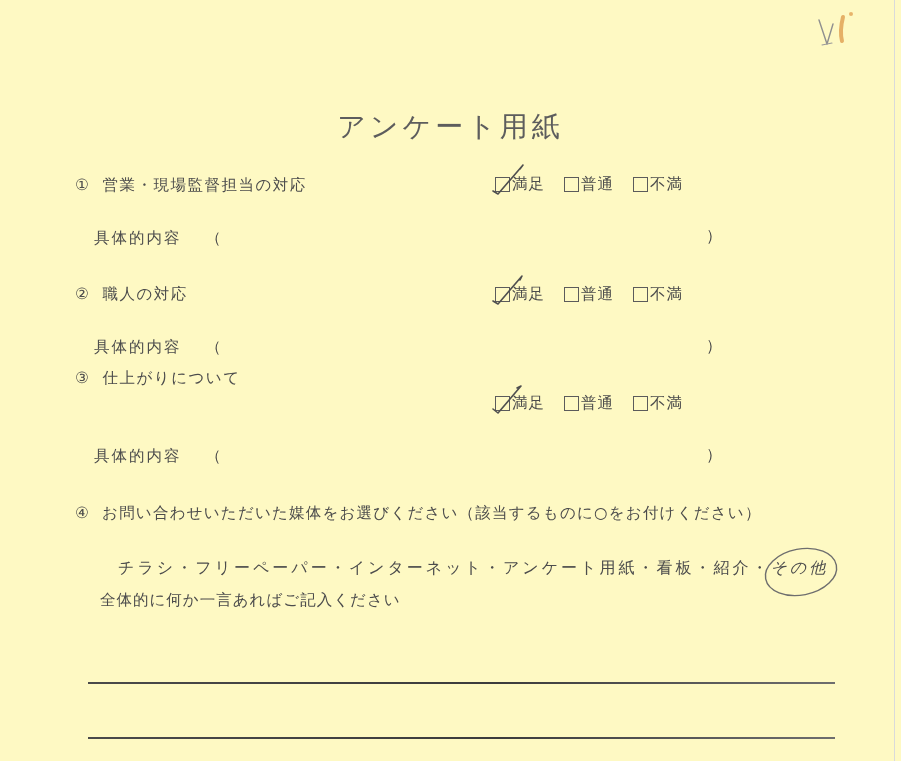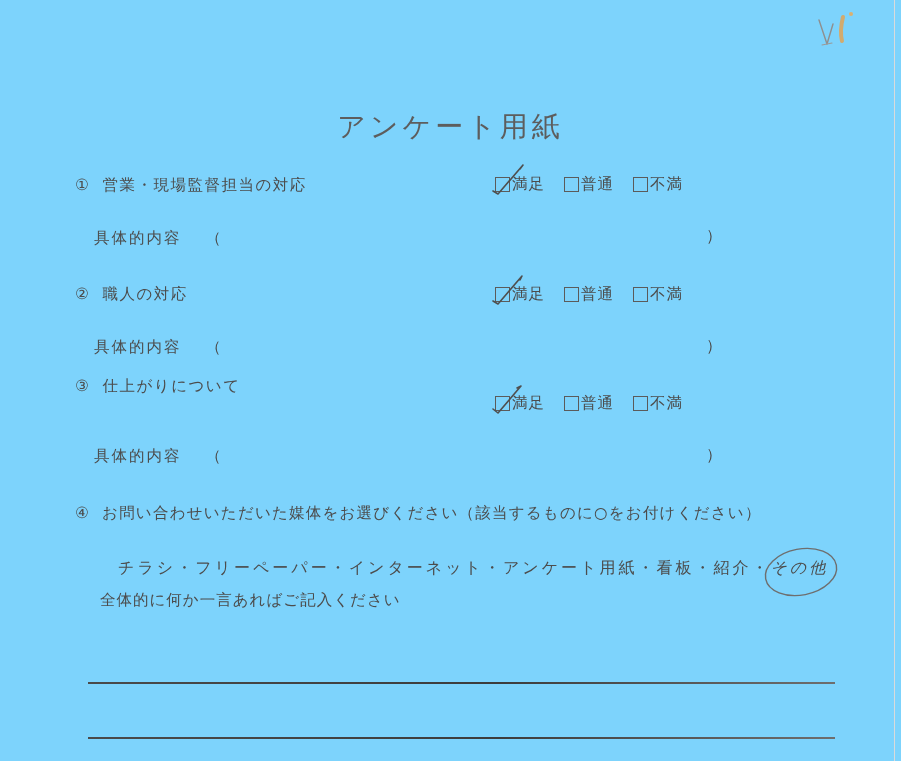--- a/index.html
+++ b/index.html
@@ -2,21 +2,21 @@
 <html><head>
 <meta charset="utf-8">
 <style>
   * { margin:0; padding:0; box-sizing:border-box; }
   html,body { width:901px; height:761px; }
   body {
     font-family: "DejaVu Serif", "Liberation Serif", serif;
     background:#ffffff; color:#4a4a4a;
     position:relative; overflow:hidden;
   }
-  .page { position:absolute; inset:0; background:#7dd3fc; }
+  .page { position:absolute; inset:0; background:#fef9c3; }
   .scan-edge-right { position:absolute; top:0; right:6px; width:1px; height:100%; background:#dadada; }
 
   .title {
     position:absolute; top:108px; left:0; width:100%;
     text-align:center; font-size:28px; letter-spacing:4px;
     color:#5d5d5d; font-weight:400;
   }
 
   .row { position:absolute; font-size:15.5px; color:#4c4c4c; letter-spacing:1.5px; white-space:nowrap;text-align:center; }
   .q-label   { left:75px; }
@@ -110,21 +110,21 @@
     <div class="opt">
       <span class="box"></span>
       <span class="opt-label">不満</span>
     </div>
   </div>
   <div class="row detail" style="top:337px">
     <span>具体的内容</span><span class="open-paren">（</span>
   </div>
   <div class="close-paren" style="top:336px">）</div>
 
-  <div class="row q-label" style="top:376px">
+  <div class="row q-label" style="top:368px">
     <span class="q-number">③</span><span>仕上がりについて</span>
   </div>
   <div class="opts" style="top:393px">
     <div class="opt">
       <span class="box">
         <svg class="check-svg" viewBox="0 0 40 36">
           <path d="M4,30 l5,4 l23,-27 l-4,2" fill="none" stroke="#4f4f4f" stroke-width="1.6" stroke-linecap="round" stroke-linejoin="round"></path>
         </svg>
       </span>
       <span class="opt-label">満足</span>

